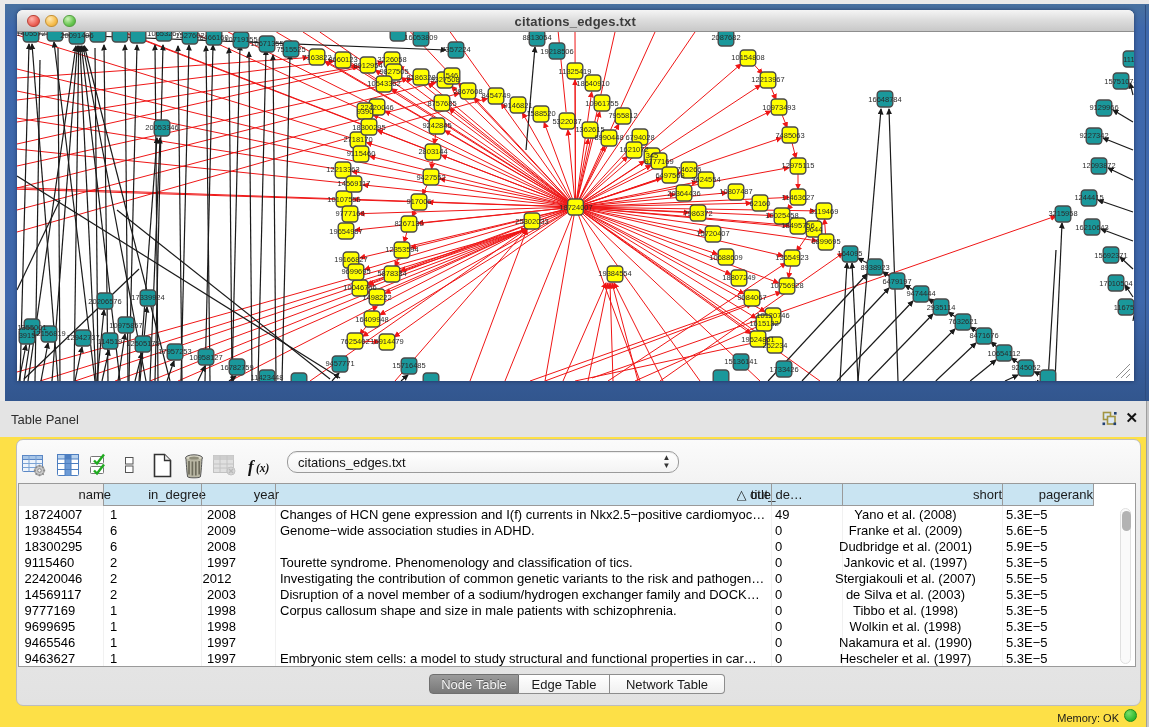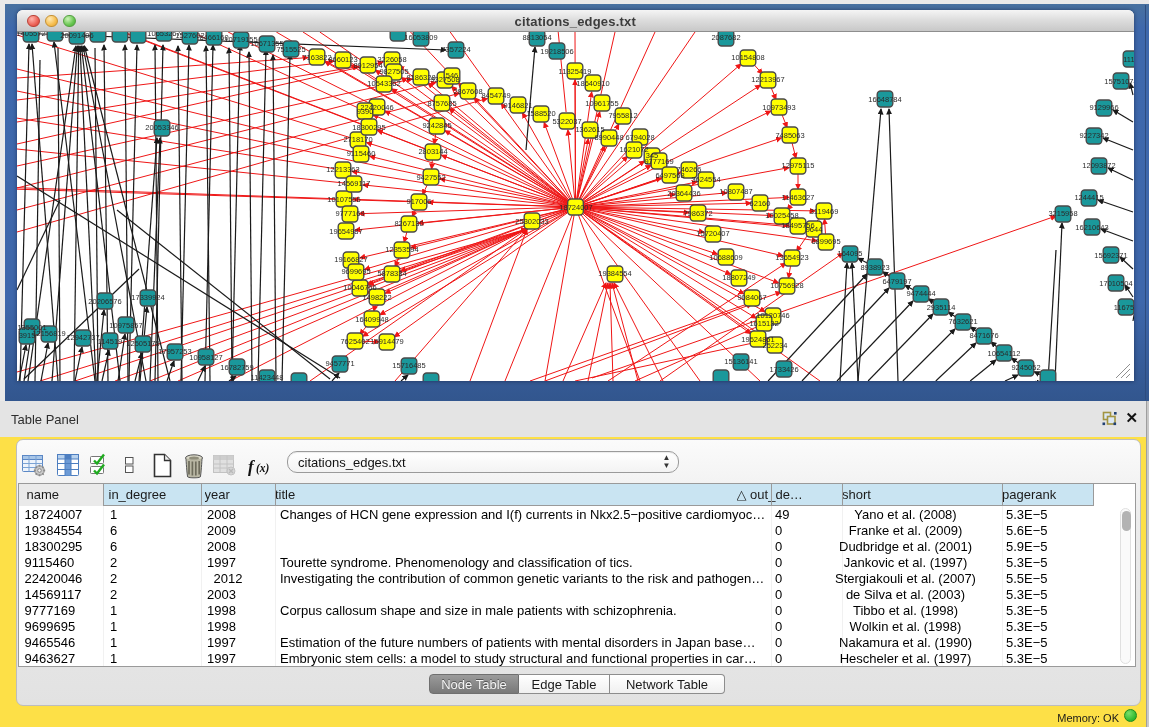--- a/index.html
+++ b/index.html
@@ -22,21 +22,21 @@
 #tphead .lbl{position:absolute;left:11px;top:11px;font-size:13px;color:#2e2e2e}
 #container{position:absolute;left:15.5px;top:38px;width:1125px;height:267px;
  border:1px solid #bdbdbd;border-radius:7px;background:linear-gradient(180deg,#fbfbfb,#ececec 30%,#e2e2e2)}
 .tbicon{position:absolute;top:12px}
 #dropdown{position:absolute;left:270.5px;top:11px;width:392px;height:22px;
  border:1px solid #9a9a9a;border-radius:10px;background:linear-gradient(180deg,#ffffff,#f3f3f3);box-shadow:inset 0 1px 1px rgba(0,0,0,.08);font-size:13px;color:#111}
 #dropdown .txt{position:absolute;left:10px;top:3px}
 #dropdown .st{position:absolute;right:4px;top:2px;width:15px;height:16px;color:#333;font-size:8px;line-height:8px;text-align:center}
 #table{position:absolute;left:17.5px;top:82px;width:1118.5px;height:184px;background:#fff;border:1px solid #9a9a9a}
 #thead{position:absolute;left:0;top:0;width:1074.5px;height:21.5px;background:#c9e4f2;border-bottom:1px solid #9a9a9a}
-#thead span{position:absolute;top:3px;font-size:13px;color:#1b1b1b;text-align:left;overflow:hidden;white-space:nowrap}
+#thead span{position:absolute;top:3px;font-size:13px;color:#1b1b1b;text-align:right;overflow:hidden;white-space:nowrap}
 .hsep{position:absolute;top:0;height:21.5px;width:1px;background:#9a9a9a}
 .vsep{position:absolute;top:22px;height:160px;width:1px;background:#f1f1f1}
 .trow{position:absolute;left:0;width:1100px;height:15.9px;font-size:13px;color:#000;overflow:hidden}
 .trow span{position:absolute;top:1px;white-space:nowrap}
 .trow .ctr{text-align:center}
 #vscroll{position:absolute;right:4px;top:24px;width:11px;height:156px;background:#fafafa;border:1px solid #e0e0e0;border-radius:6px}
 #vthumb{position:absolute;left:0.5px;top:2px;width:9px;height:20px;background:#b3b3b3;border-radius:5px}
 #tabs{position:absolute;left:429px;top:273px;height:19.5px;display:flex;font-size:13px}
 #tabs div{height:100%;line-height:19px;text-align:center;border:1px solid #8d8d8d;border-left:none}
 #tabs .sel{background:linear-gradient(180deg,#9b9b9b,#787878);color:#f4f4f4;border:1px solid #6f6f6f;border-radius:4px 0 0 4px;text-shadow:0 -1px 0 #555}
@@ -691,20 +691,21 @@
         <span style="left:188.5px">2008</span>
         <span style="left:261.5px">Changes of HCN gene expression and I(f) currents in Nkx2.5−positive cardiomyoc…</span>
         <span style="left:756.5px">49</span>
         <span class="ctr" style="left:807px;width:160px">Yano et al. (2008)</span>
         <span style="left:987.5px">5.3E−5</span>
       </div>
       <div class="trow" style="top:38.1px">
 <span style="left:6px">19384554</span>
         <span style="left:91.5px">6</span>
         <span style="left:188.5px">2009</span>
+        <span style="left:261.5px">Genome−wide association studies in ADHD.</span>
         <span style="left:756.5px">0</span>
         <span class="ctr" style="left:807px;width:160px">Franke et al. (2009)</span>
         <span style="left:987.5px">5.6E−5</span>
       </div>
       <div class="trow" style="top:54.1px">
 <span style="left:6px">18300295</span>
         <span style="left:91.5px">6</span>
         <span style="left:188.5px">2008</span>
         <span style="left:756.5px">0</span>
         <span class="ctr" style="left:807px;width:160px">Dudbridge et al. (2001)</span>
@@ -715,30 +716,31 @@
         <span style="left:91.5px">2</span>
         <span style="left:188.5px">1997</span>
         <span style="left:261.5px">Tourette syndrome. Phenomenology and classification of tics.</span>
         <span style="left:756.5px">0</span>
         <span class="ctr" style="left:807px;width:160px">Jankovic et al. (1997)</span>
         <span style="left:987.5px">5.3E−5</span>
       </div>
       <div class="trow" style="top:86.0px">
 <span style="left:6px">22420046</span>
         <span style="left:91.5px">2</span>
-        <span style="left:195px">2012</span>
+        <span style="left:184px">2012</span>
         <span style="left:261.5px">Investigating the contribution of common genetic variants to the risk and pathogen…</span>
         <span style="left:756.5px">0</span>
         <span class="ctr" style="left:807px;width:160px">Stergiakouli et al. (2007)</span>
         <span style="left:987.5px">5.5E−5</span>
       </div>
       <div class="trow" style="top:102.0px">
 <span style="left:6px">14569117</span>
         <span style="left:91.5px">2</span>
         <span style="left:188.5px">2003</span>
+        <span style="left:261.5px">Disruption of a novel member of a sodium/hydrogen exchanger family and DOCK…</span>
         <span style="left:756.5px">0</span>
         <span class="ctr" style="left:807px;width:160px">de Silva et al. (2003)</span>
         <span style="left:987.5px">5.3E−5</span>
       </div>
       <div class="trow" style="top:117.9px">
 <span style="left:6px">9777169</span>
         <span style="left:91.5px">1</span>
         <span style="left:188.5px">1998</span>
         <span style="left:261.5px">Corpus callosum shape and size in male patients with schizophrenia.</span>
         <span style="left:756.5px">0</span>
@@ -750,21 +752,20 @@
         <span style="left:91.5px">1</span>
         <span style="left:188.5px">1998</span>
         <span style="left:756.5px">0</span>
         <span class="ctr" style="left:807px;width:160px">Wolkin et al. (1998)</span>
         <span style="left:987.5px">5.3E−5</span>
       </div>
       <div class="trow" style="top:149.8px">
 <span style="left:6px">9465546</span>
         <span style="left:91.5px">1</span>
         <span style="left:188.5px">1997</span>
-        <span style="left:261.5px">Estimation of the future numbers of patients with mental disorders in Japan base…</span>
         <span style="left:756.5px">0</span>
         <span class="ctr" style="left:807px;width:160px">Nakamura et al. (1990)</span>
         <span style="left:987.5px">5.3E−5</span>
       </div>
       <div class="trow" style="top:165.7px">
 <span style="left:6px">9463627</span>
         <span style="left:91.5px">1</span>
         <span style="left:188.5px">1997</span>
         <span style="left:261.5px">Embryonic stem cells: a model to study structural and functional properties in car…</span>
         <span style="left:756.5px">0</span>

